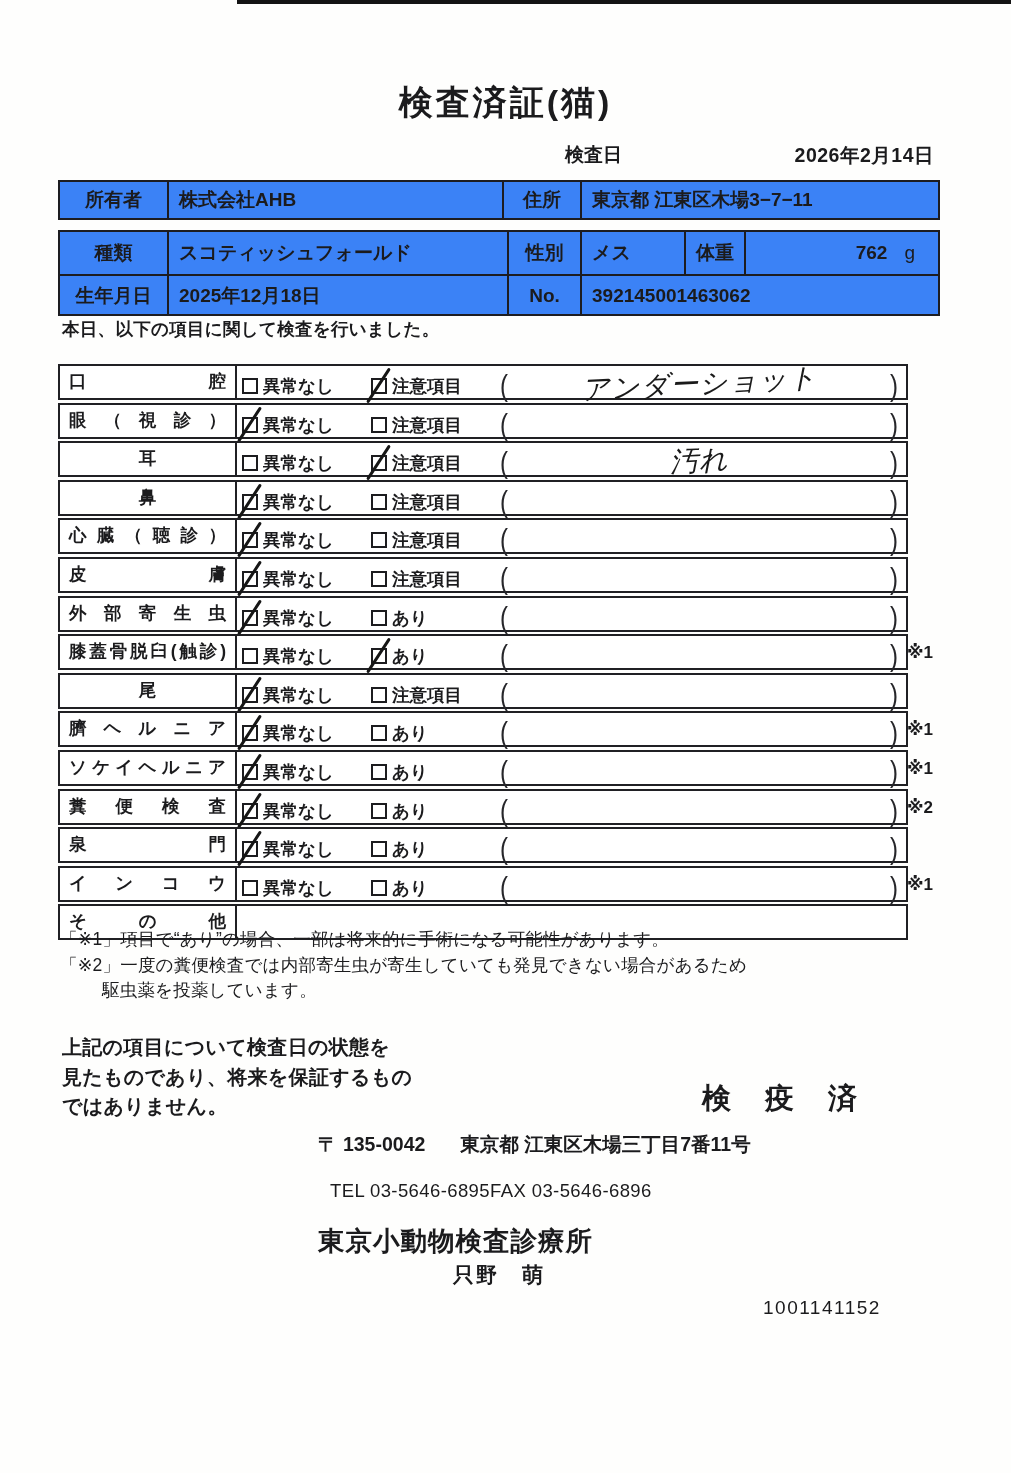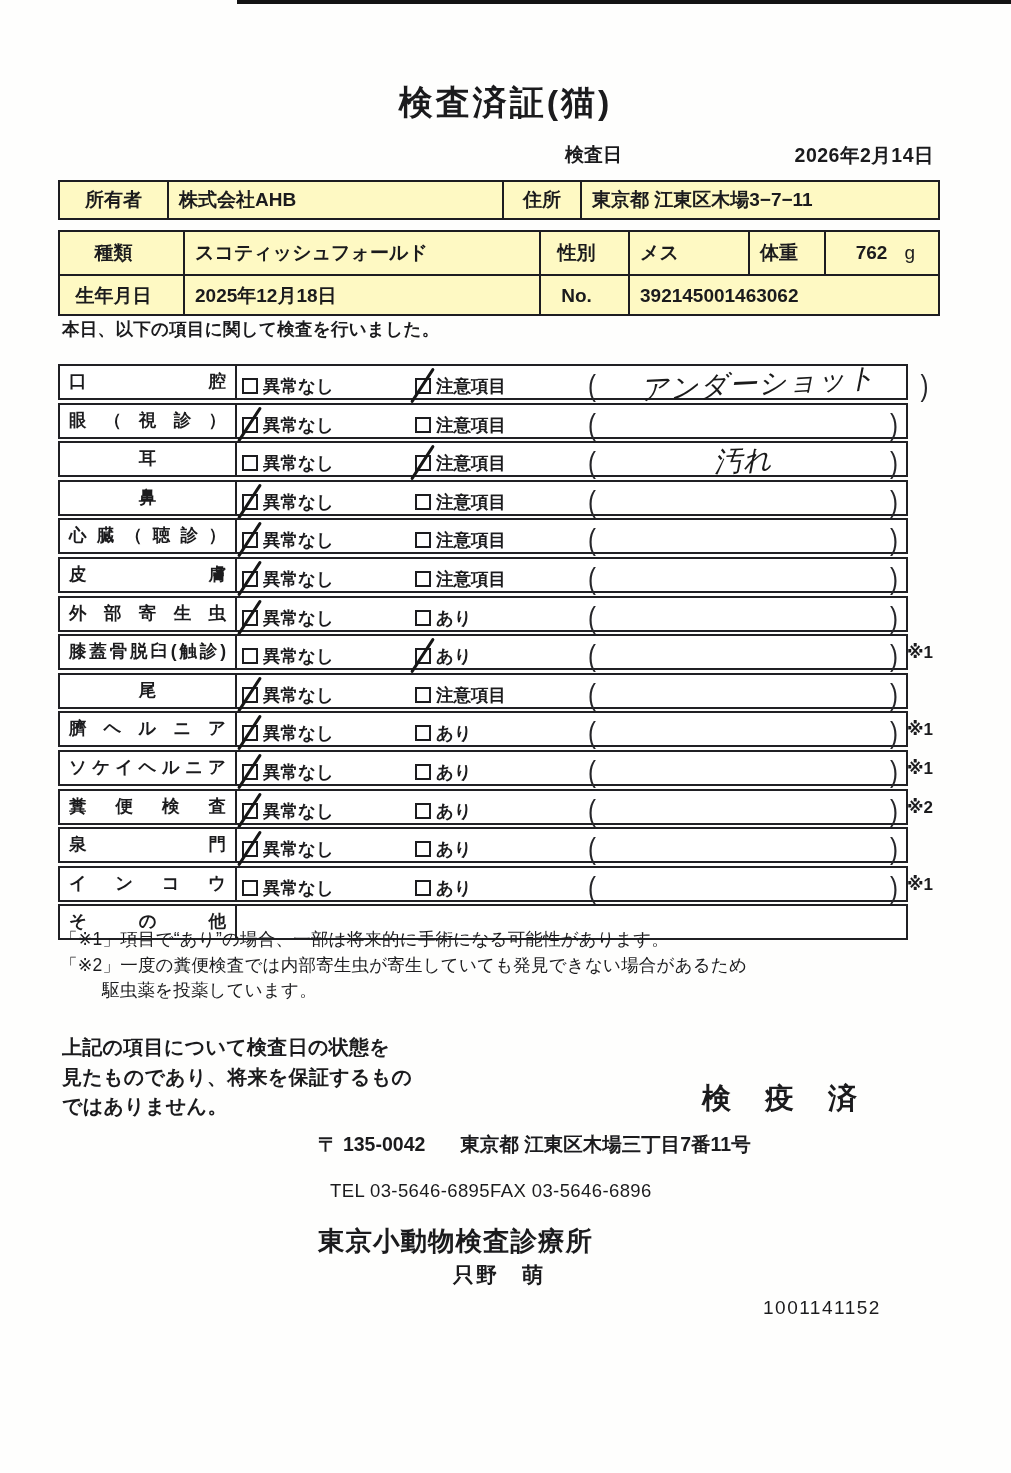--- a/index.html
+++ b/index.html
@@ -15,44 +15,44 @@
   .title {
     position:absolute; top:80px; left:0; width:100%;
     text-align:center; font-size:34px; font-weight:600; letter-spacing:3px;
   }
 
   .date-row { position:absolute; top:142px; left:0; width:100%; height:26px; }
   .date-row .lbl { position:absolute; left:565px; font-size:19px; font-weight:600; }
   .date-row .val { position:absolute; right:77px; font-size:19.5px; font-weight:600; letter-spacing:.5px; }
 
   
-  .tbl { position:absolute; left:58px; width:882px; border:2.4px solid #1d1d21; background:#fef9c3; }
+  .tbl { position:absolute; left:58px; width:882px; border:2.4px solid #1d1d21; background:#3b82f6; }
   .owner-tbl { top:180px; height:40px; display:grid; grid-template-columns:107px 335px 78px 1fr; }
   .pet-tbl   { top:230px; height:86px; }
-  .pet-row   { display:grid; height:42px;gap:16px; }
+  .pet-row   { display:grid; height:42px; }
   .pet-row-1 { grid-template-columns:107px 340px 73px 104px 60px 1fr; }
   .pet-row-2 { grid-template-columns:107px 340px 73px 1fr; border-top:2.2px solid #1d1d21; height:41px; }
   .cell { display:flex; align-items:center; font-size:19px; font-weight:600; overflow:hidden; white-space:nowrap; }
   .cell.hdr { justify-content:center; }
   .cell.val { padding-left:10px; }
   .cell.bl  { border-left:2.2px solid #1d1d21; }
   .cell.wval { justify-content:flex-end; padding-right:23px; }
   .cell.wval .unit { margin-left:17px; font-weight:500; }
 
   .intro { position:absolute; top:317px; left:62px; font-size:17.5px; font-weight:600; letter-spacing:.3px; }
 
   
   .check-table { position:absolute; top:340px; left:58px; width:850px;margin-top:24px; }
   .crow { position:relative; height:36.1px; border:2.2px solid #202024; margin-bottom:2.5px;
           display:flex; background:#fff; }
   .c-label { width:177px; flex:none; border-right:2.2px solid #202024; padding:0 9px;
              font-size:17.5px; font-weight:600; line-height:31px;
              text-align:justify; text-align-last:justify; text-justify:inter-character; overflow:hidden; }
   .c-label.single { text-align-last:center; }
-  .c-body { flex:1; display:flex; align-items:center; padding:8px 8px 0 5px; overflow:visible;gap:44px; }
+  .c-body { flex:1; display:flex; align-items:center; padding:8px 8px 0 5px; overflow:visible; }
   .optgroup { display:flex; align-items:center; width:129px; flex:none; }
   .cb { width:16px; height:16px; border:2.2px solid #1c1c1f; margin-right:5px; position:relative; flex:none; background:#fff; }
   .cb.checked::after { content:""; position:absolute; left:4px; top:-15px; width:3px; height:41px;
                        background:#161616; transform:rotate(33deg); border-radius:2px; }
   .optlabel { font-size:17.5px; font-weight:600; white-space:nowrap; }
   .paren { font-size:24px; font-weight:400; color:#26262a; transform:scaleY(1.25); flex:none; line-height:1; }
   .note-area { flex:1; display:flex; justify-content:center; align-items:center; }
   .hand { font-size:28px; font-weight:500; font-style:italic; letter-spacing:1px; color:#1a1a1a;
           transform:rotate(-3deg) translateY(-2px); white-space:nowrap; }
   .c-mark { position:absolute; right:-41px; top:50%; transform:translateY(-50%);

